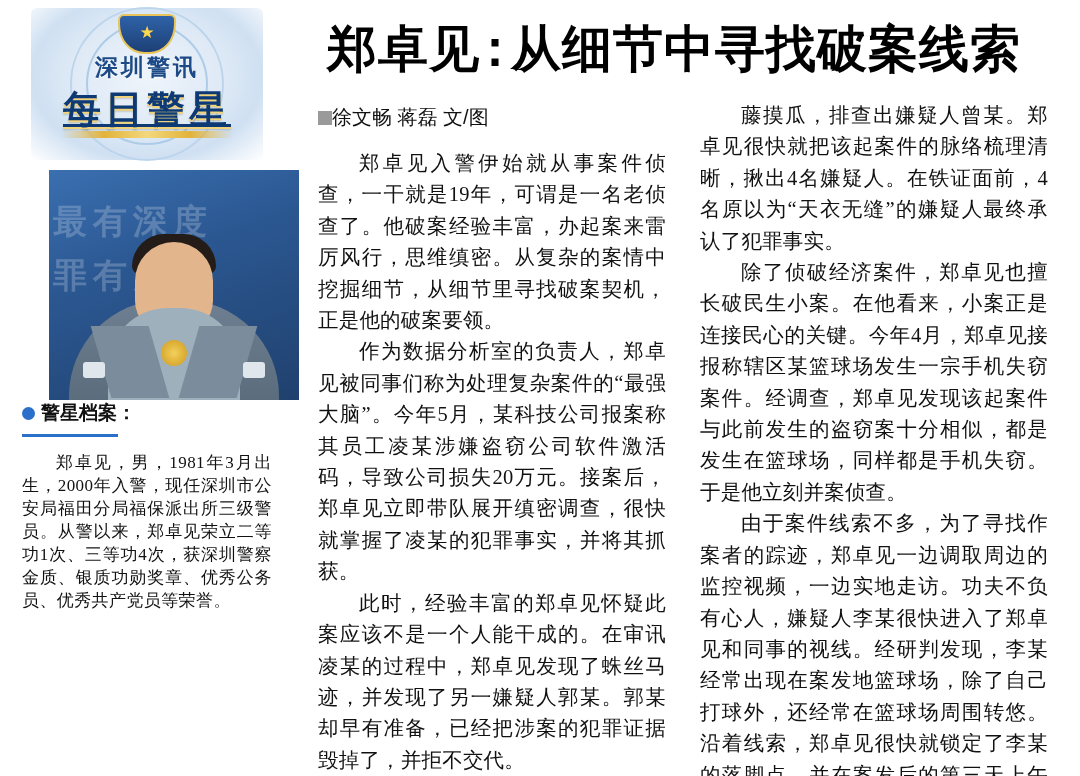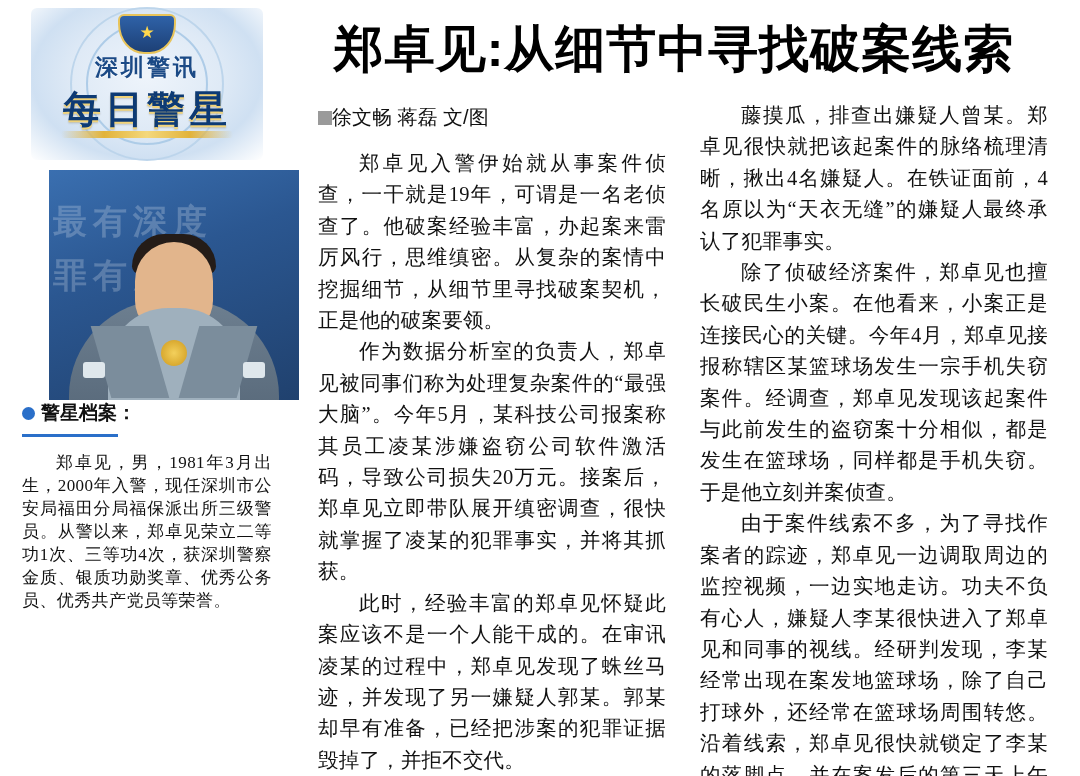--- a/index.html
+++ b/index.html
@@ -98,20 +98,21 @@
     position: absolute;
     left: 0; right: 0;
     top: 76px;
     text-align: center;
     font-family: "Liberation Sans", sans-serif;
     font-weight: bold;
     font-size: 38px;
     letter-spacing: 4px;
     color: #0d3a74;
     text-shadow: 0 2px 0 #f0d37a, 0 3px 2px rgba(0,0,0,.18);
+    text-decoration: underline;
   }
   .logo-underline {
     position: absolute;
     left: 30px; right: 30px;
     bottom: 22px;
     height: 7px;
     background: linear-gradient(90deg, rgba(226,179,58,0) 0%, #e2b33a 25%, #f4d87c 50%, #e2b33a 75%, rgba(226,179,58,0) 100%);
     border-radius: 4px;
   }
 
@@ -266,21 +267,21 @@
     display: block;
   }
 
   
   .headline {
     position: absolute;
     left: 282px;
     top: 16px;
     width: 784px;
     text-align: center;
-    font-family: Liberation Sans, sans-serif;
+    font-family: Liberation Mono, monospace;
     font-weight: bold;
     font-size: 50px;
     letter-spacing: 1px;
     color: #000;
     white-space: nowrap;
   }
 
   
   .byline {
     position: absolute;

